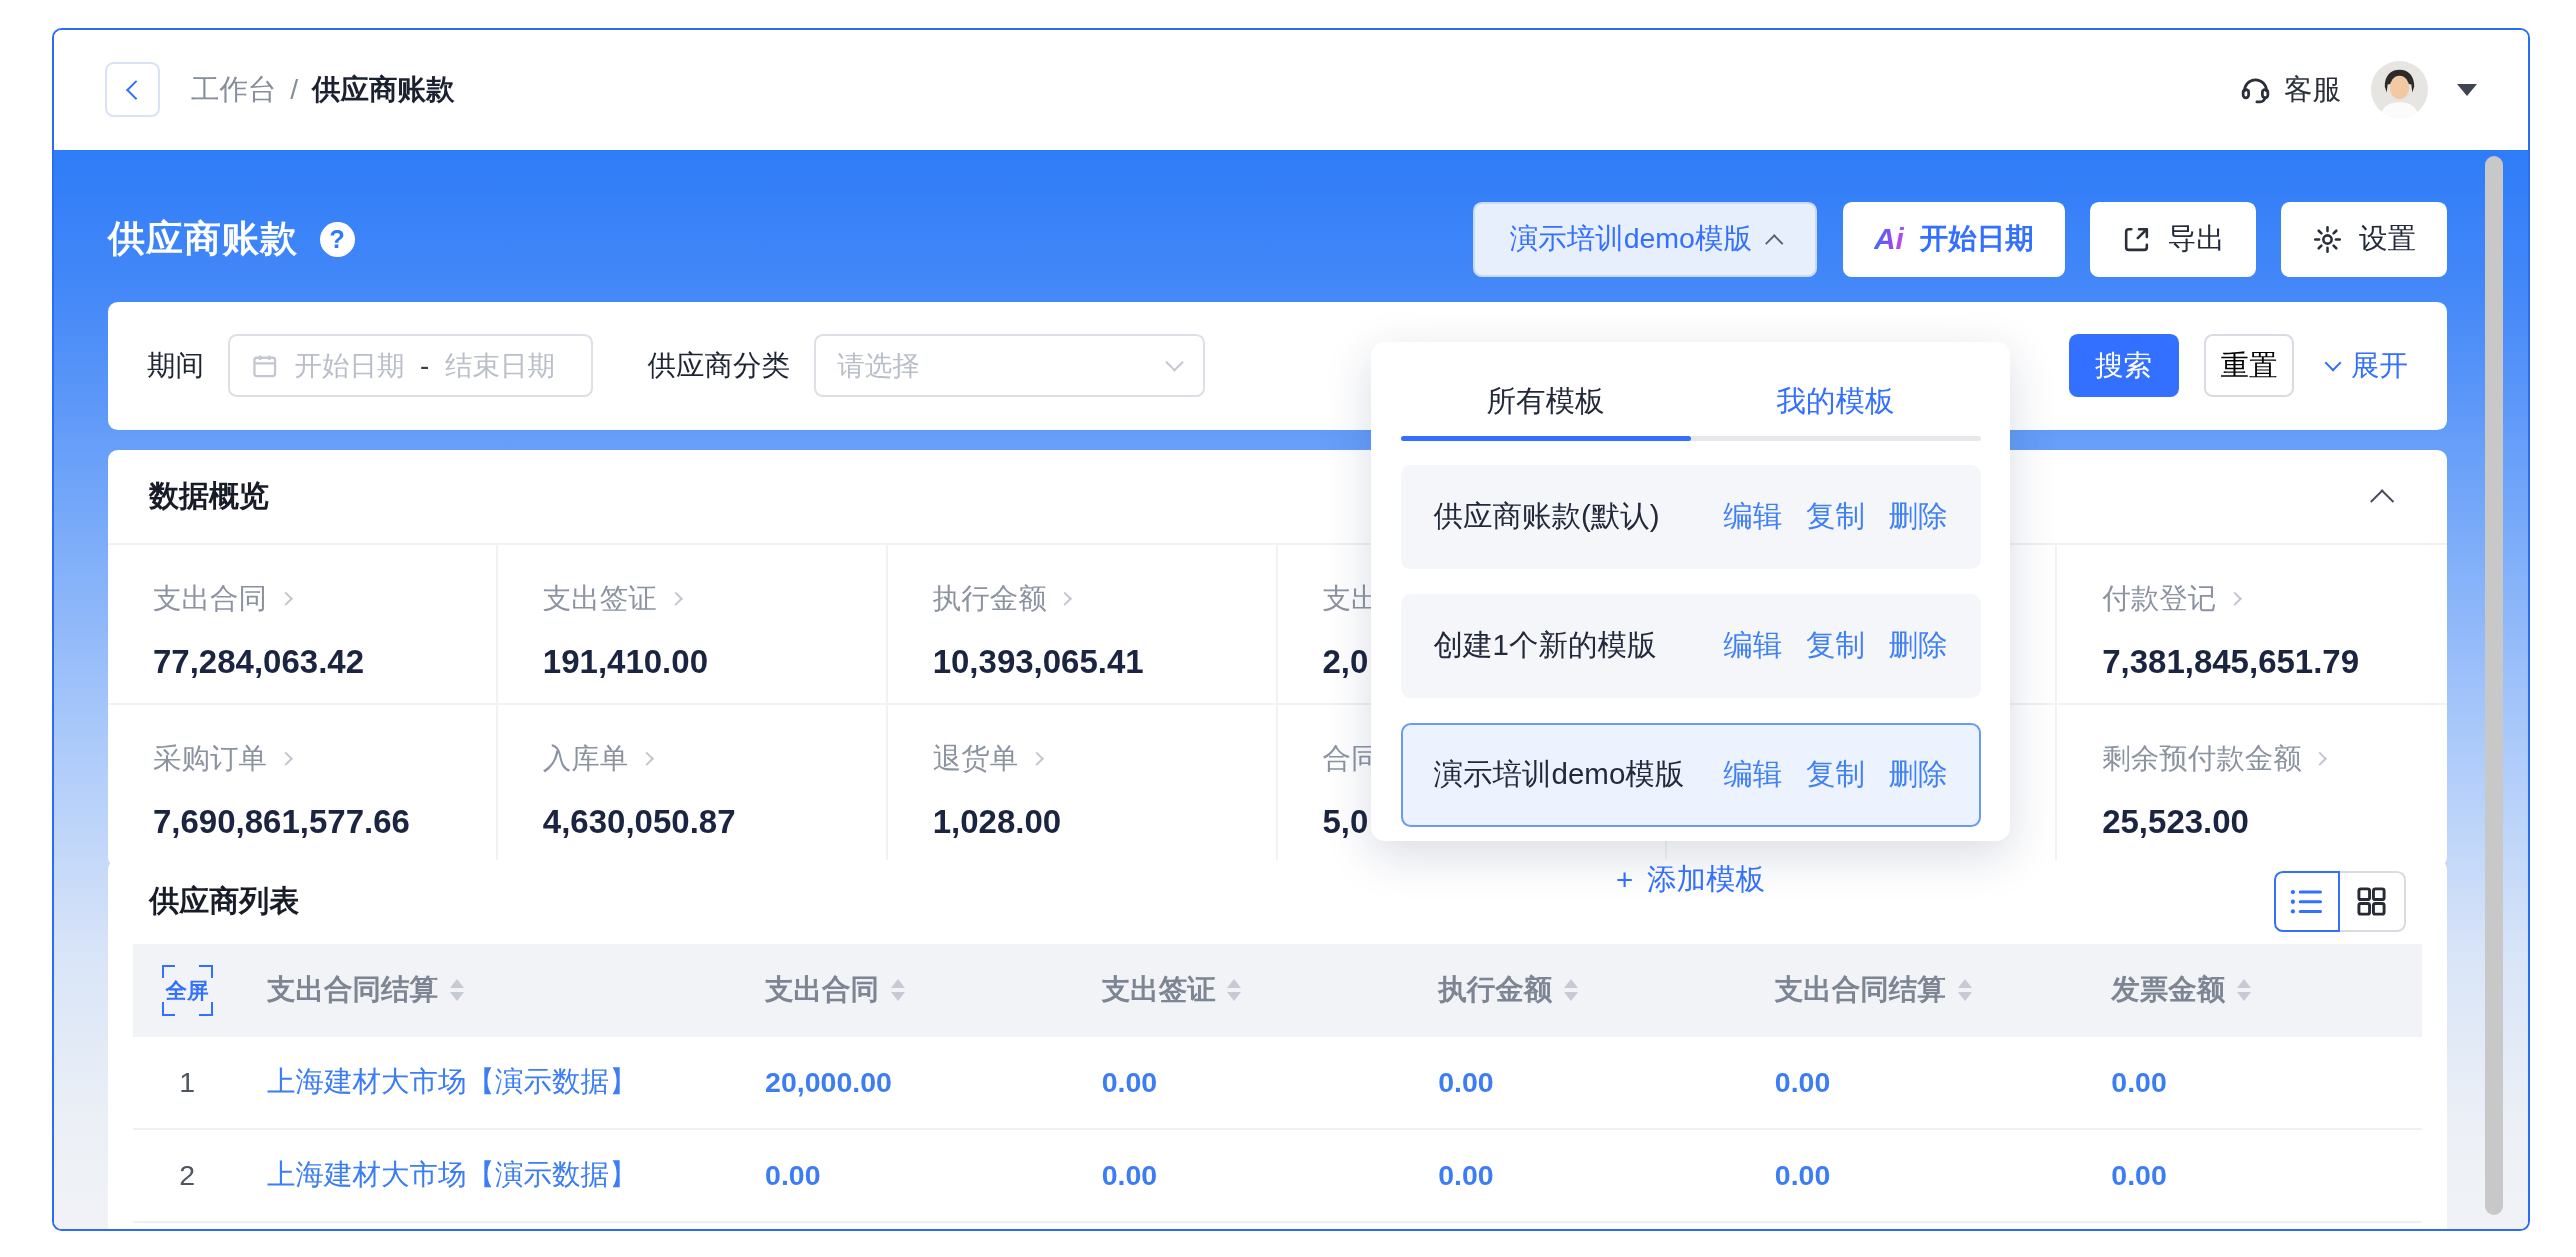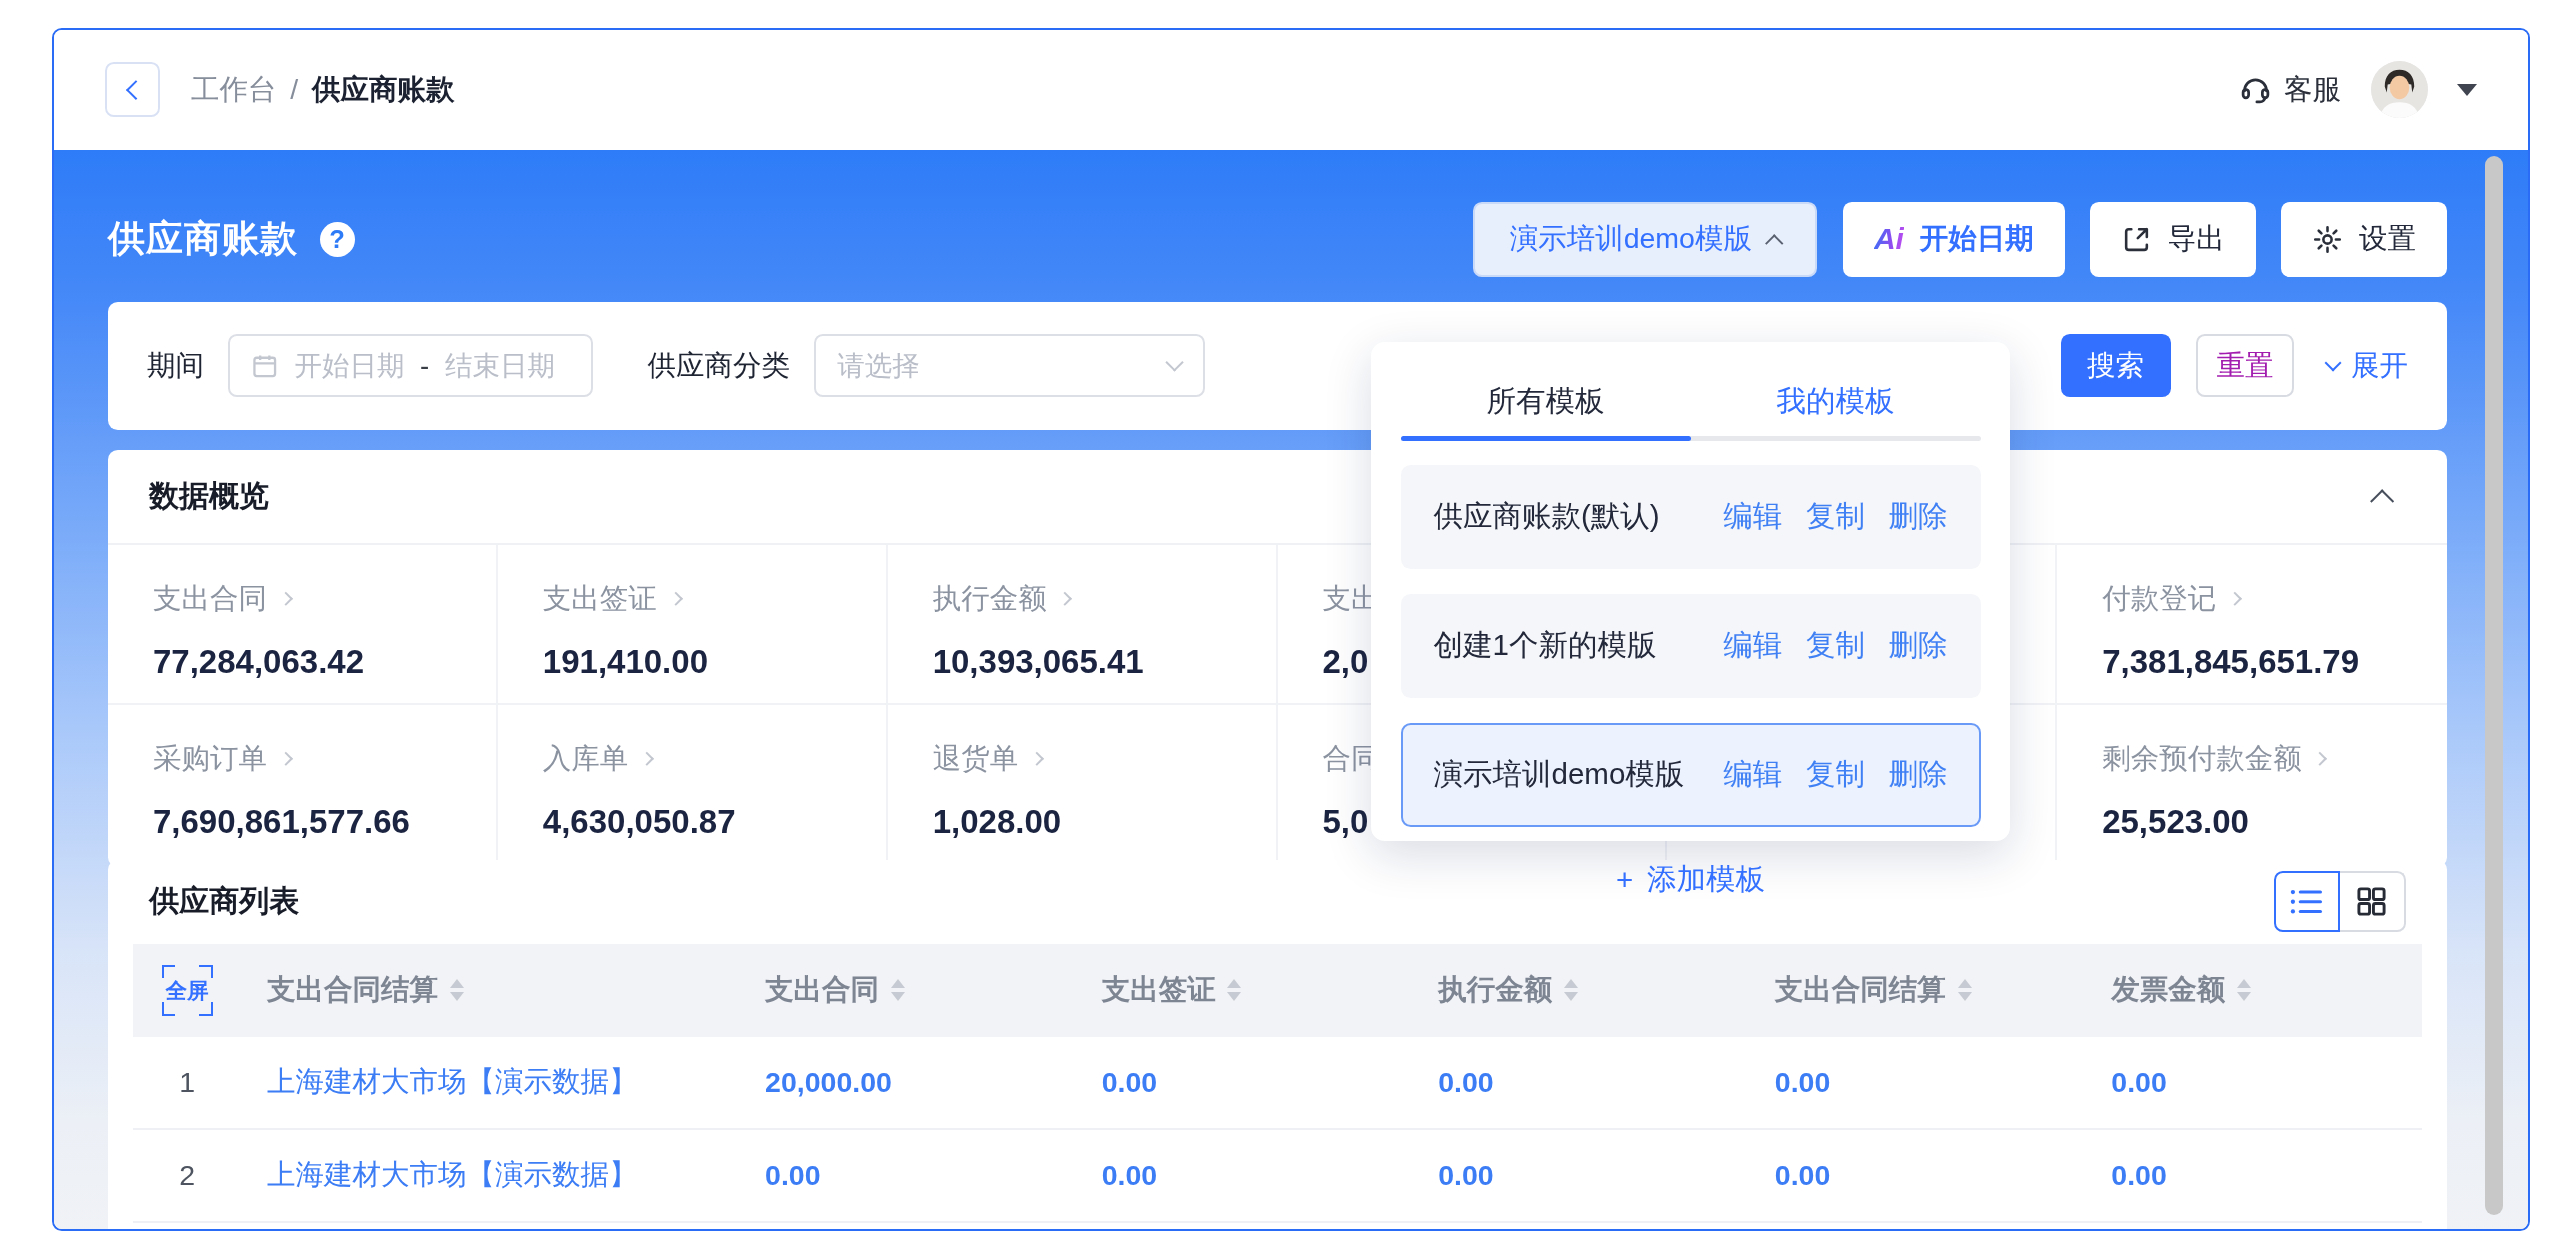--- a/index.html
+++ b/index.html
@@ -54,21 +54,21 @@
     padding:0 21.6px; background:#fff; cursor:pointer; }
   .date-range { width:365px; gap:15.7px; margin-right:55px; }
   .ph { color:#b9bec8; font-size:27.5px; white-space:nowrap; }
   .dash { color:#3a3f47; font-size:27.5px; }
   .select { width:391px; justify-content:space-between; }
   .chev-down-g { width:12.8px; height:12.8px; border-left:2.5px solid #c3c7cf; border-bottom:2.5px solid #c3c7cf;
     transform:rotate(-45deg); margin-bottom:5.9px; }
   .filter-actions { margin-left:auto; display:flex; align-items:center; gap:25.5px; }
   .btn-search { width:110px; height:63px; background:#3370ff; color:#fff; font-size:28.5px; border:none;
     border-radius:8.8px; cursor:pointer; }
-  .btn-reset { width:98px; height:63px; background:#fff; color:#a21caf; font-size:28.5px;
+  .btn-reset { width:90px; height:63px; background:#fff; color:#000000; font-size:28.5px;
     border:2px solid #d8dbe2; border-radius:8.8px; cursor:pointer; }
   .expand-link { display:flex; align-items:center; gap:11.8px; color:#3370ff; font-size:28.5px; cursor:pointer; margin-left:7.9px; }
   .chev-down-b { width:11.8px; height:11.8px; border-left:2.9px solid #3370ff; border-bottom:2.9px solid #3370ff;
     transform:rotate(-45deg); margin-bottom:5.9px; }
 
   
   .overview-card { position:absolute; left:54px; right:81px; top:300px; height:417px; background:#fff;
     border-radius:9.8px; overflow:hidden; }
   .ov-head { height:95px; display:flex; align-items:center; padding:0 41px; border-bottom:2px solid #f0f1f5; }
   .section-title { font-size:30px; font-weight:700; color:#171c28; }

